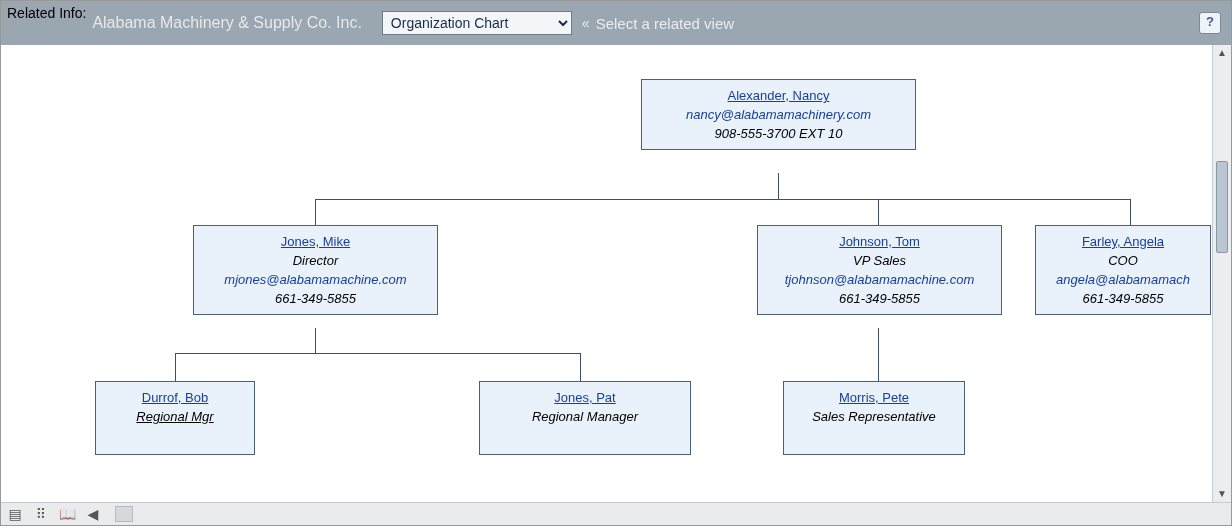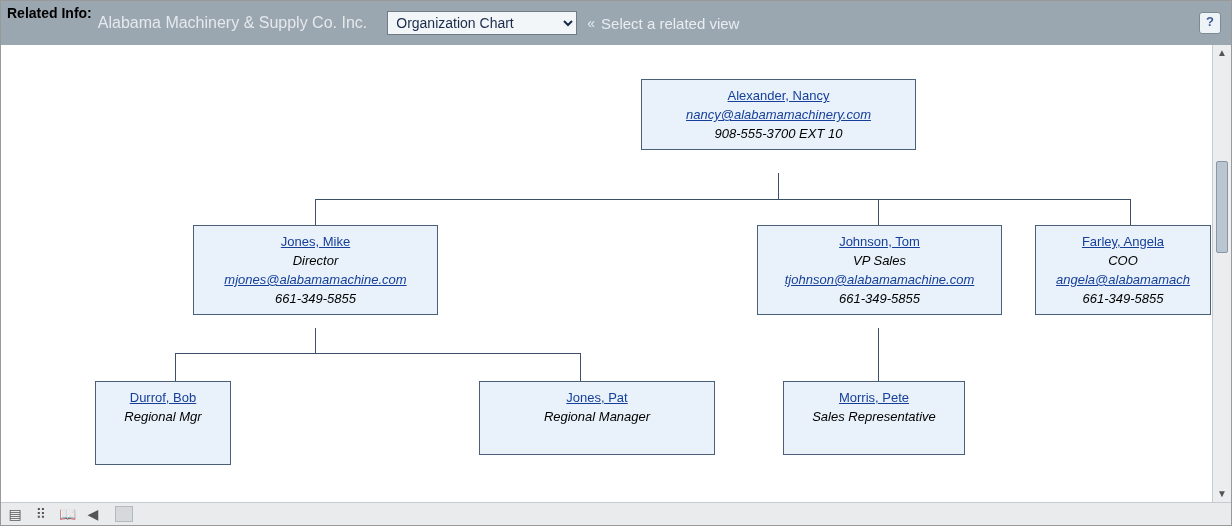--- a/index.html
+++ b/index.html
@@ -24,21 +24,21 @@
     background: #9aa6b0;
     height: 44px;
     display: flex;
     align-items: center;
     padding: 0 4px 0 6px;
     color: #fff;
     position: relative;
   }
   .header .label {
     color: #000;
-    font-weight: bold;
+    font-weight: normal;
     font-size: 14px;
     margin-right: 6px;
     white-space: nowrap;
     align-self: flex-start;
     margin-top: 4px;
   }
   .header .company {
     font-weight: normal;
     color: #e5e9ed;
     font-size: 16px;
@@ -147,21 +147,20 @@
     display: inline-block;
     margin-bottom: 4px;
   }
   .node .title {
     font-style: italic;
     display: block;
     margin-bottom: 4px;
   }
   .node .email {
     color: #163f9a;
-    text-decoration: underline;
     cursor: pointer;
     font-style: italic;
     display: inline-block;
     margin-bottom: 4px;
   }
   .node .phone {
     font-style: italic;
     display: block;
     text-align: center;
   }
@@ -255,26 +254,26 @@
         <span class="phone">661-349-5855</span>
       </div>
 
       <div class="line" style="left:314px; top:283px; width:1px; height:25px;"></div>
       <div class="line" style="left:174px; top:308px; width:406px; height:1px;"></div>
       <div class="line" style="left:174px; top:308px; width:1px; height:28px;"></div>
       <div class="line" style="left:579px; top:308px; width:1px; height:28px;"></div>
 
       <div class="line" style="left:877px; top:283px; width:1px; height:53px;"></div>
 
-      <div class="node" style="left:94px; top:336px; width:136px; padding-bottom:36px;">
+      <div class="node" style="left:94px; top:336px; width:160px; padding-bottom:26px;text-decoration:underline;">
         <span class="name">Durrof, Bob</span>
         <span class="title">Regional Mgr</span>
       </div>
 
-      <div class="node" style="left:478px; top:336px; width:236px; padding-bottom:26px;">
+      <div class="node" style="left:478px; top:336px; width:212px; padding-bottom:26px;">
         <span class="name">Jones, Pat</span>
         <span class="title">Regional Manager</span>
       </div>
 
       <div class="node" style="left:782px; top:336px; width:182px; padding-bottom:26px;">
         <span class="name">Morris, Pete</span>
         <span class="title">Sales Representative</span>
       </div>
 
     </div>

